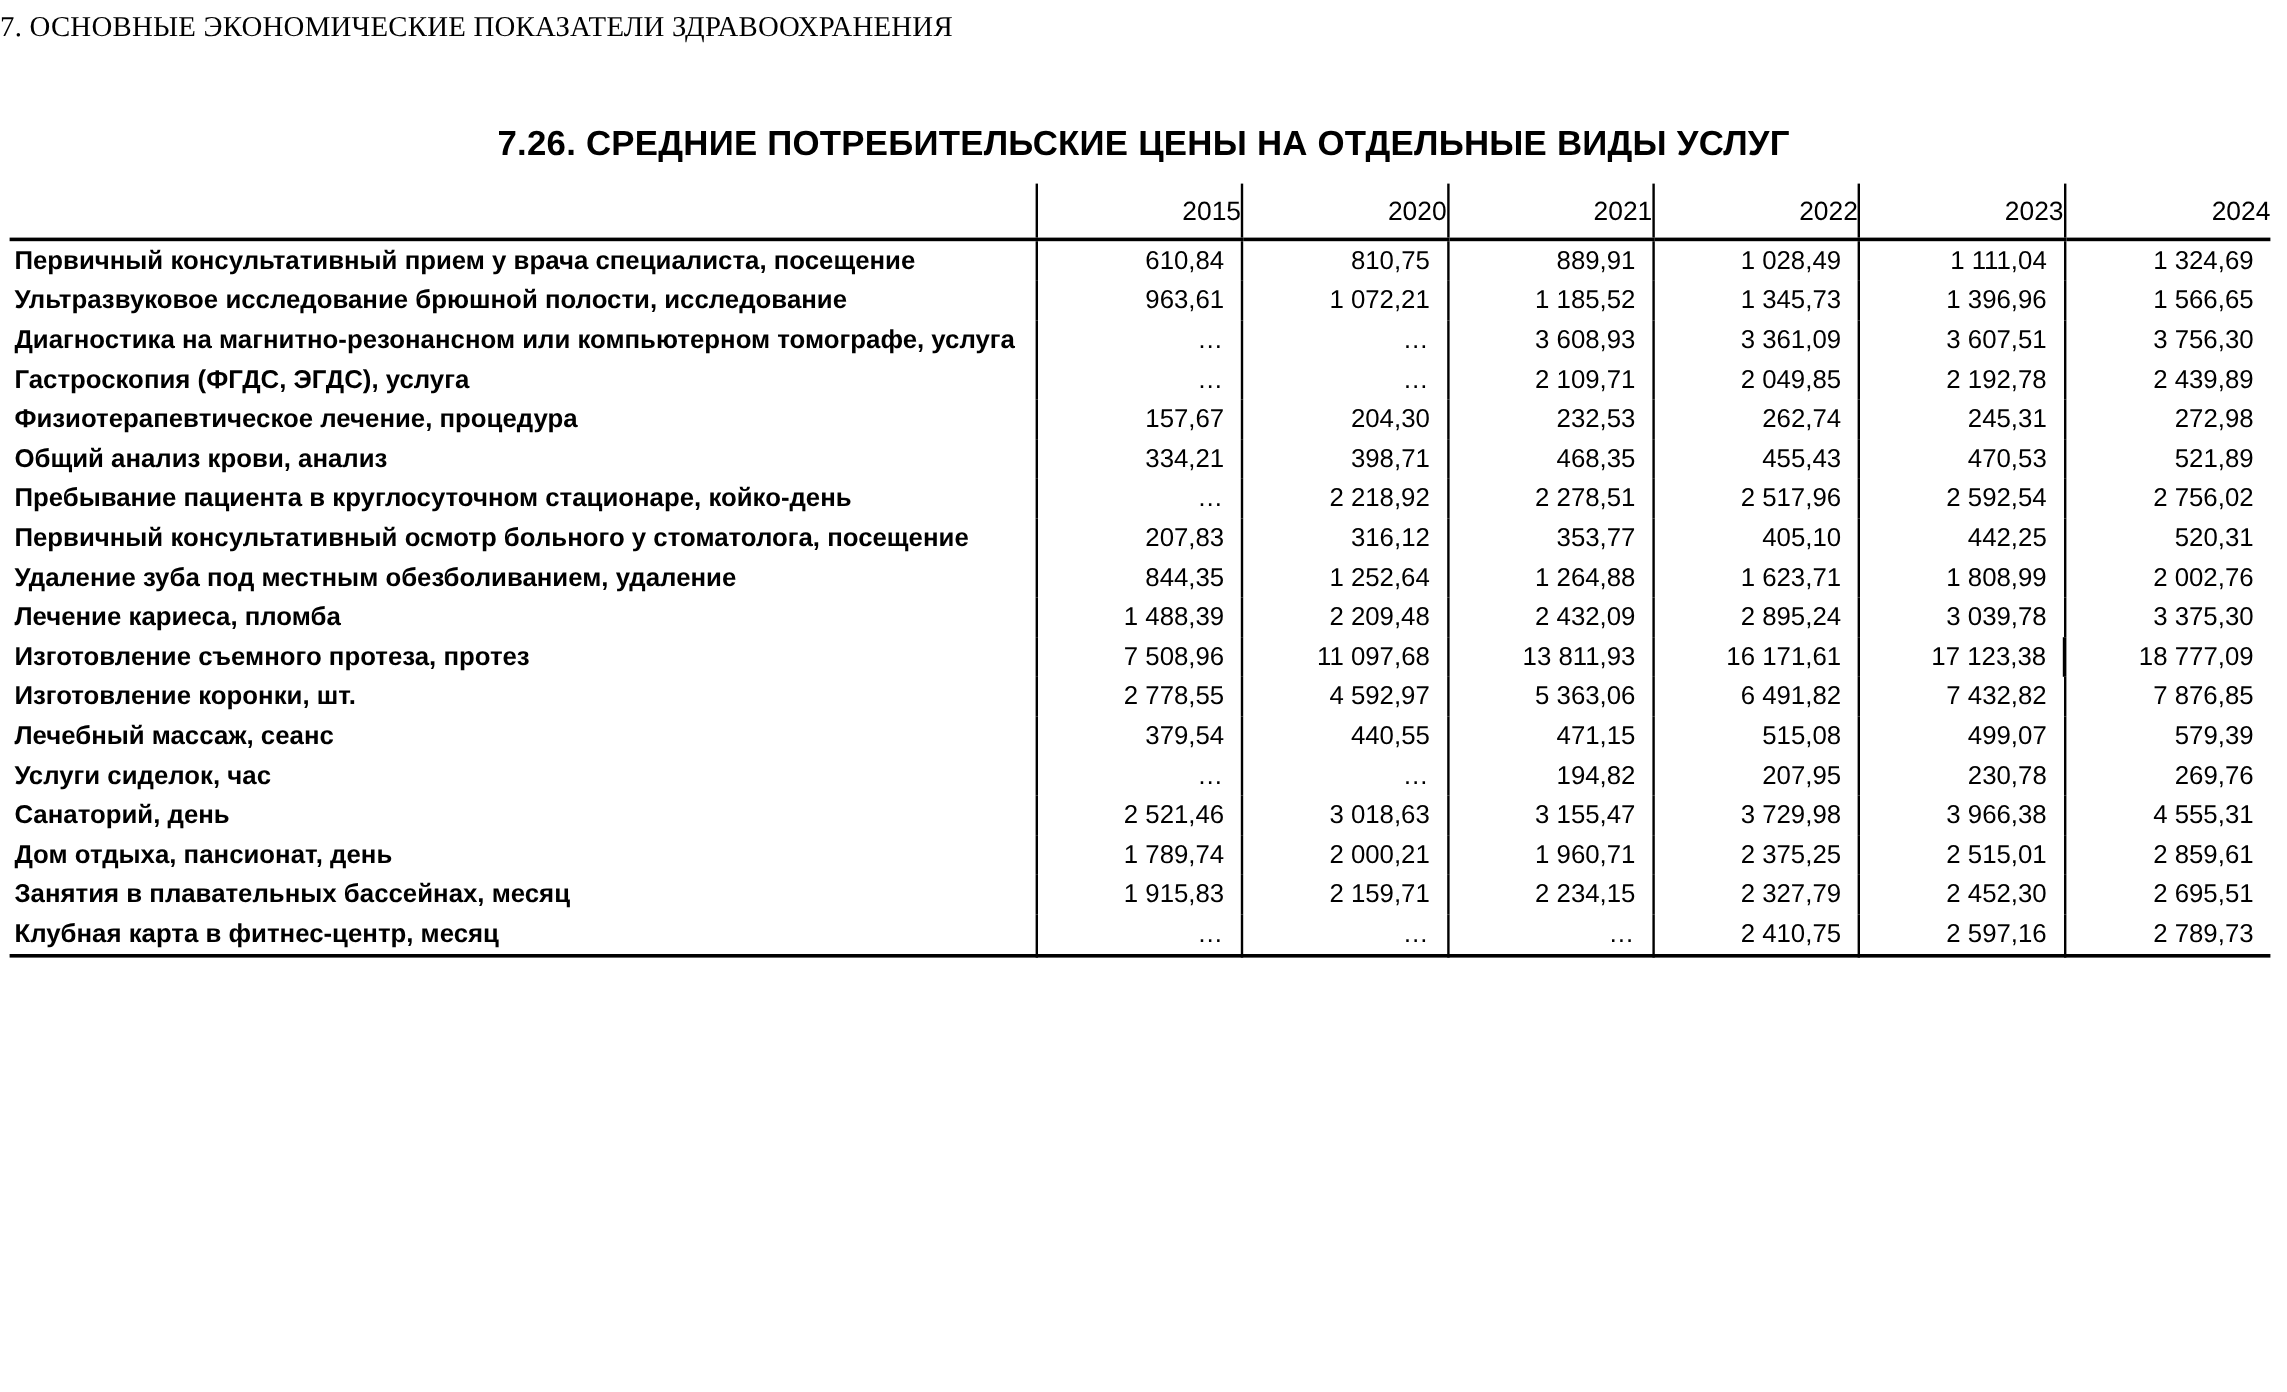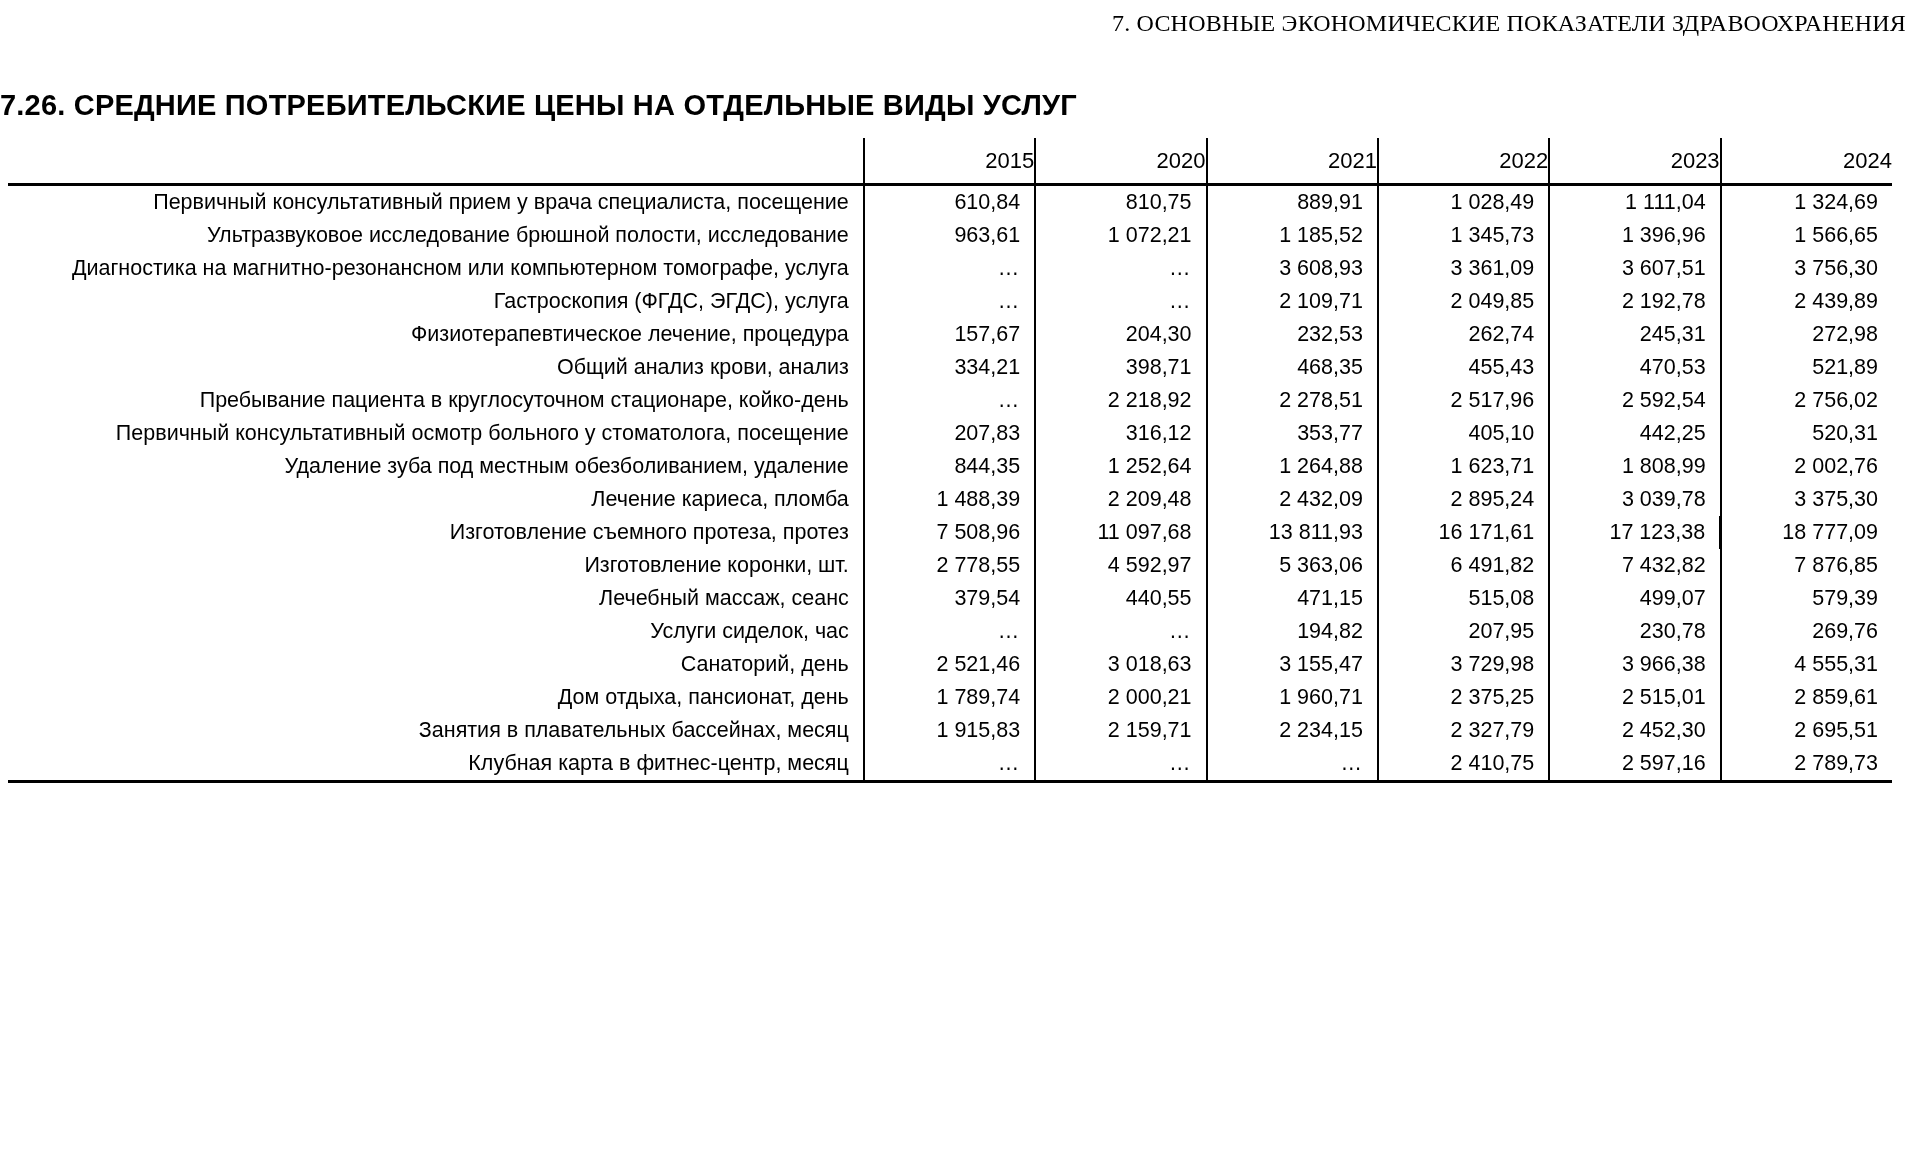--- a/index.html
+++ b/index.html
@@ -16,32 +16,32 @@
   }
   .page {
     position: relative;
     width: 1906px;
     height: 1160px;
     box-sizing: border-box;
   }
 
   
   .running-head {
-    text-align: right;
+    text-align: left;
     font-family: "Liberation Serif", serif;
     font-size: 24px;
     letter-spacing: 0.2px;
     padding-top: 10px;
     white-space: nowrap;
   }
 
   
   .title-block {
-    margin-top: 52px;
-    text-align: left;
+    margin-top: 67px;
+    text-align: center;
   }
   .table-title {
     font-family: "Liberation Sans", sans-serif;
     font-size: 29px;
     font-weight: bold;
     letter-spacing: 0.2px;
     white-space: nowrap;
   }
   .table-subtitle {
     font-family: "Liberation Sans", sans-serif;
@@ -78,24 +78,25 @@
   thead th.hdr-year {
     border-left: 2px solid #000;
     text-align: right;
   }
 
   tbody td {
     padding: 0;
     vertical-align: bottom;
   }
   tbody td.label {
-    text-align: right;
+    text-align: left;
     padding: 4px 14px 4px 4px;
     line-height: 1.16;
     vertical-align: top;
+    font-weight: bold;
   }
   tbody td.num {
     text-align: right;
     padding: 4px 14px 4px 6px;
     border-left: 2px solid #000;
     vertical-align: bottom;
     white-space: nowrap;
   }
   tbody tr.two-line td.num {
     vertical-align: bottom;

